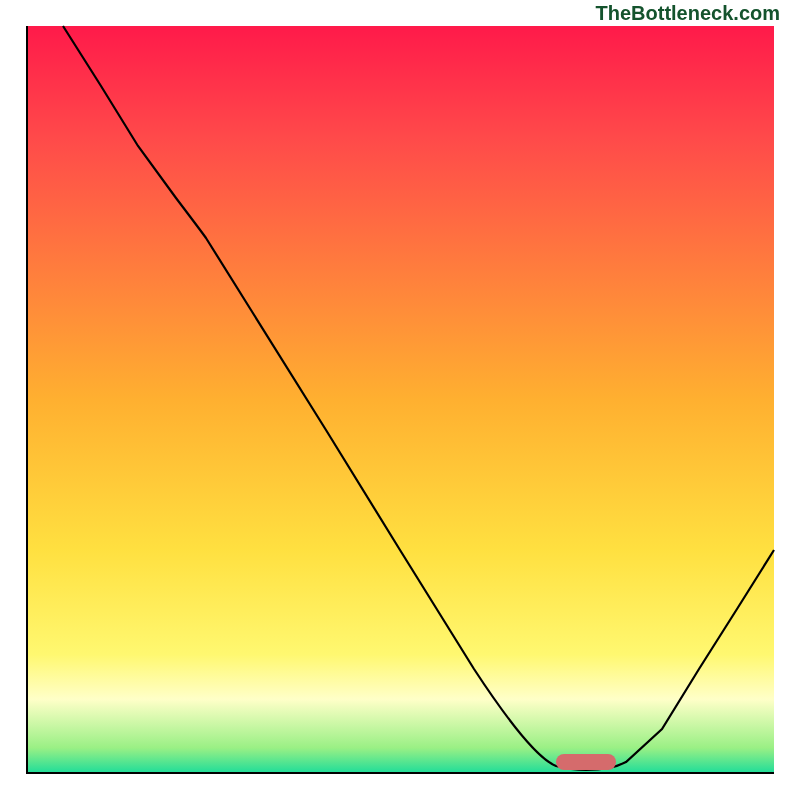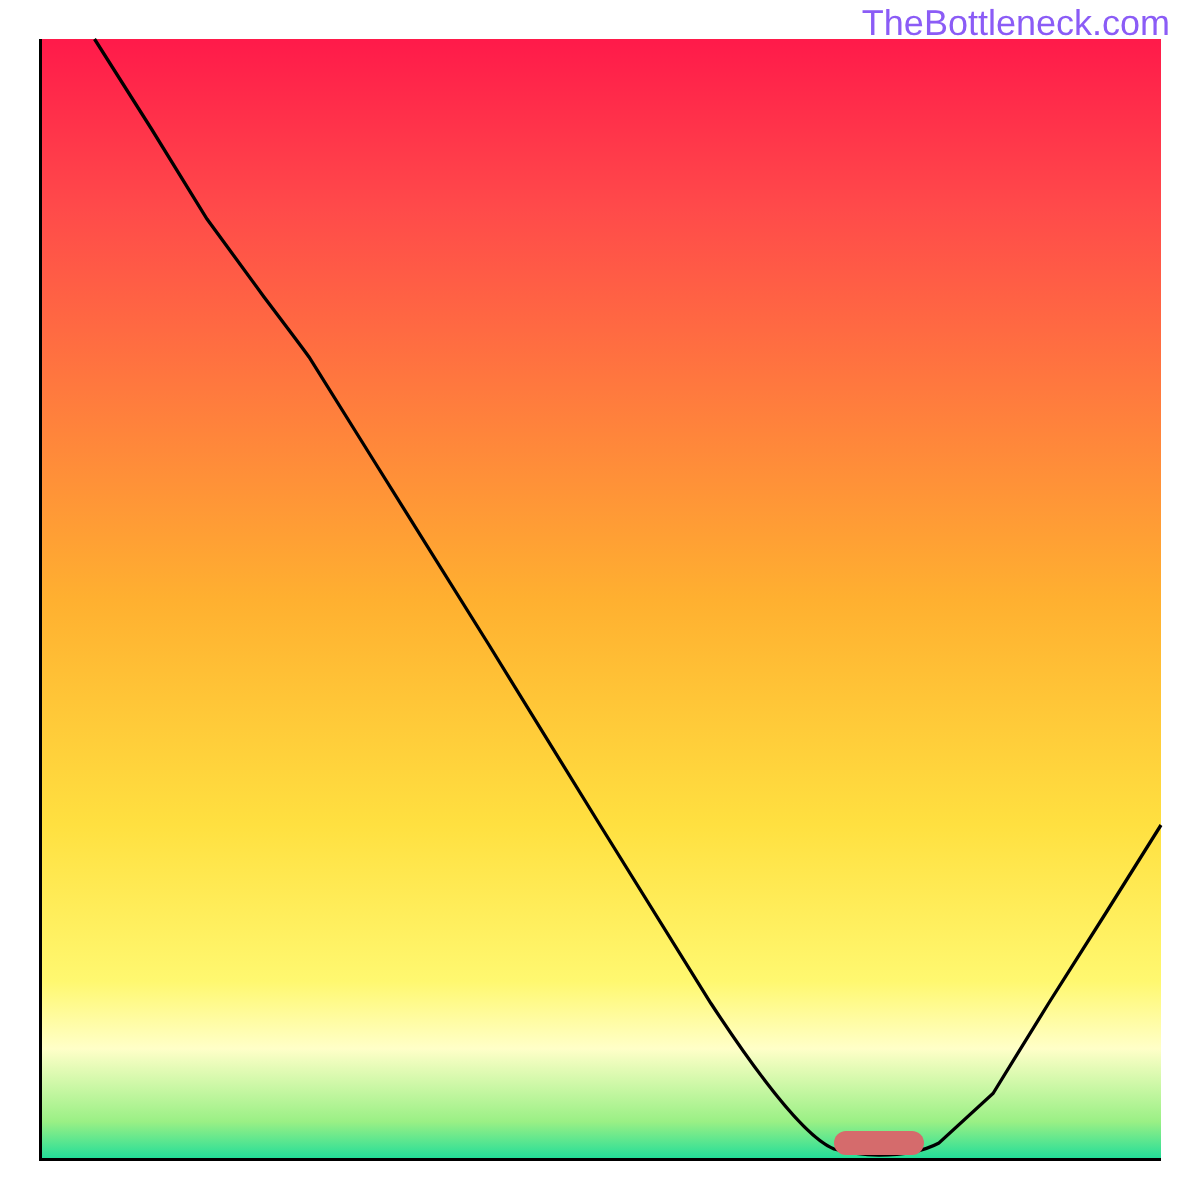--- a/index.html
+++ b/index.html
@@ -23,23 +23,23 @@
       #ffffc8 90%,
       #9af085 96.5%,
       #1adc9a 100%
     );
   }
   .attribution {
     position: absolute;
     top: 2px;
     right: 20px;
     font-family: Arial, sans-serif;
-    font-size: 24px;
-    font-weight: normal;
-    color: #8b5cf6;
+    font-size: 20px;
+    font-weight: bold;
+    color: #14532d;
   }
   .axis-line {
     position: absolute;
     background: #000000;
   }
   .axis-bottom { left: 26px; bottom: 26px; width: 748px; height: 2px; }
   .axis-left   { left: 26px; bottom: 26px; width: 2px; height: 748px; }
   svg.curve {
     position: absolute;
     left: 26px;

